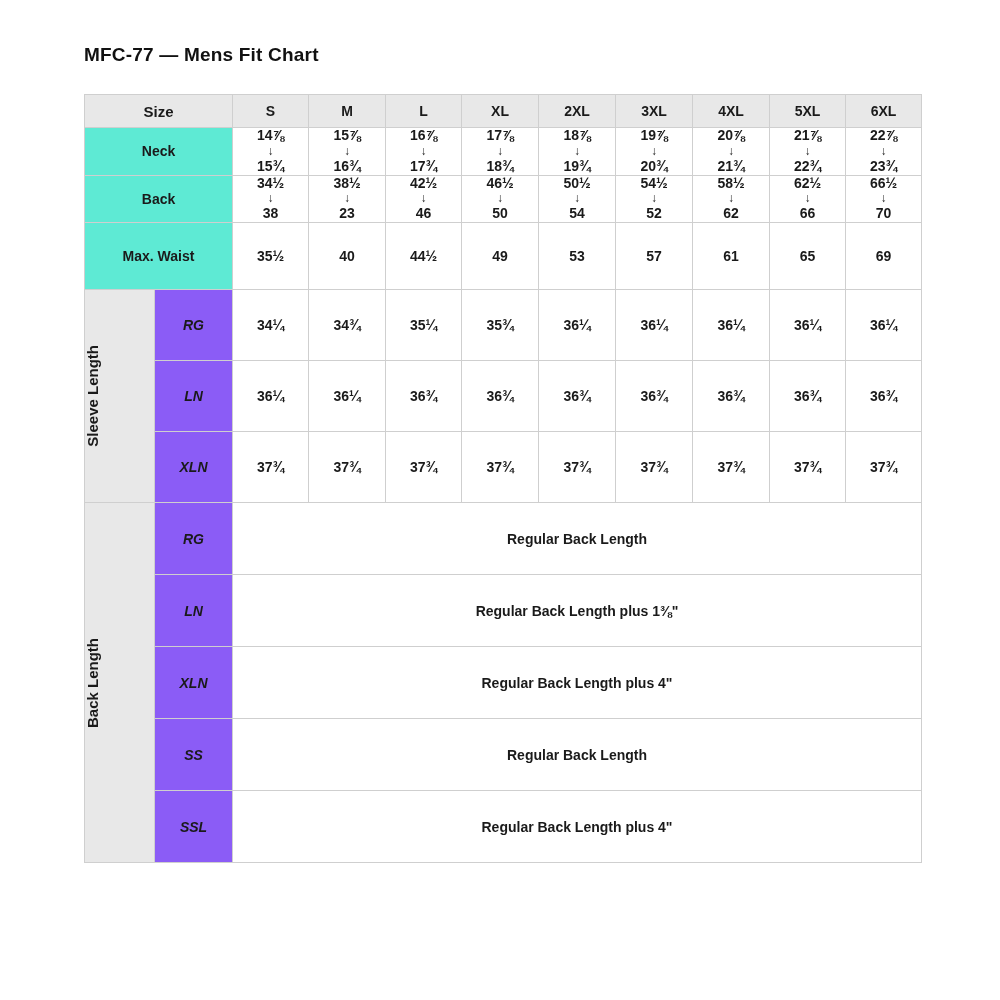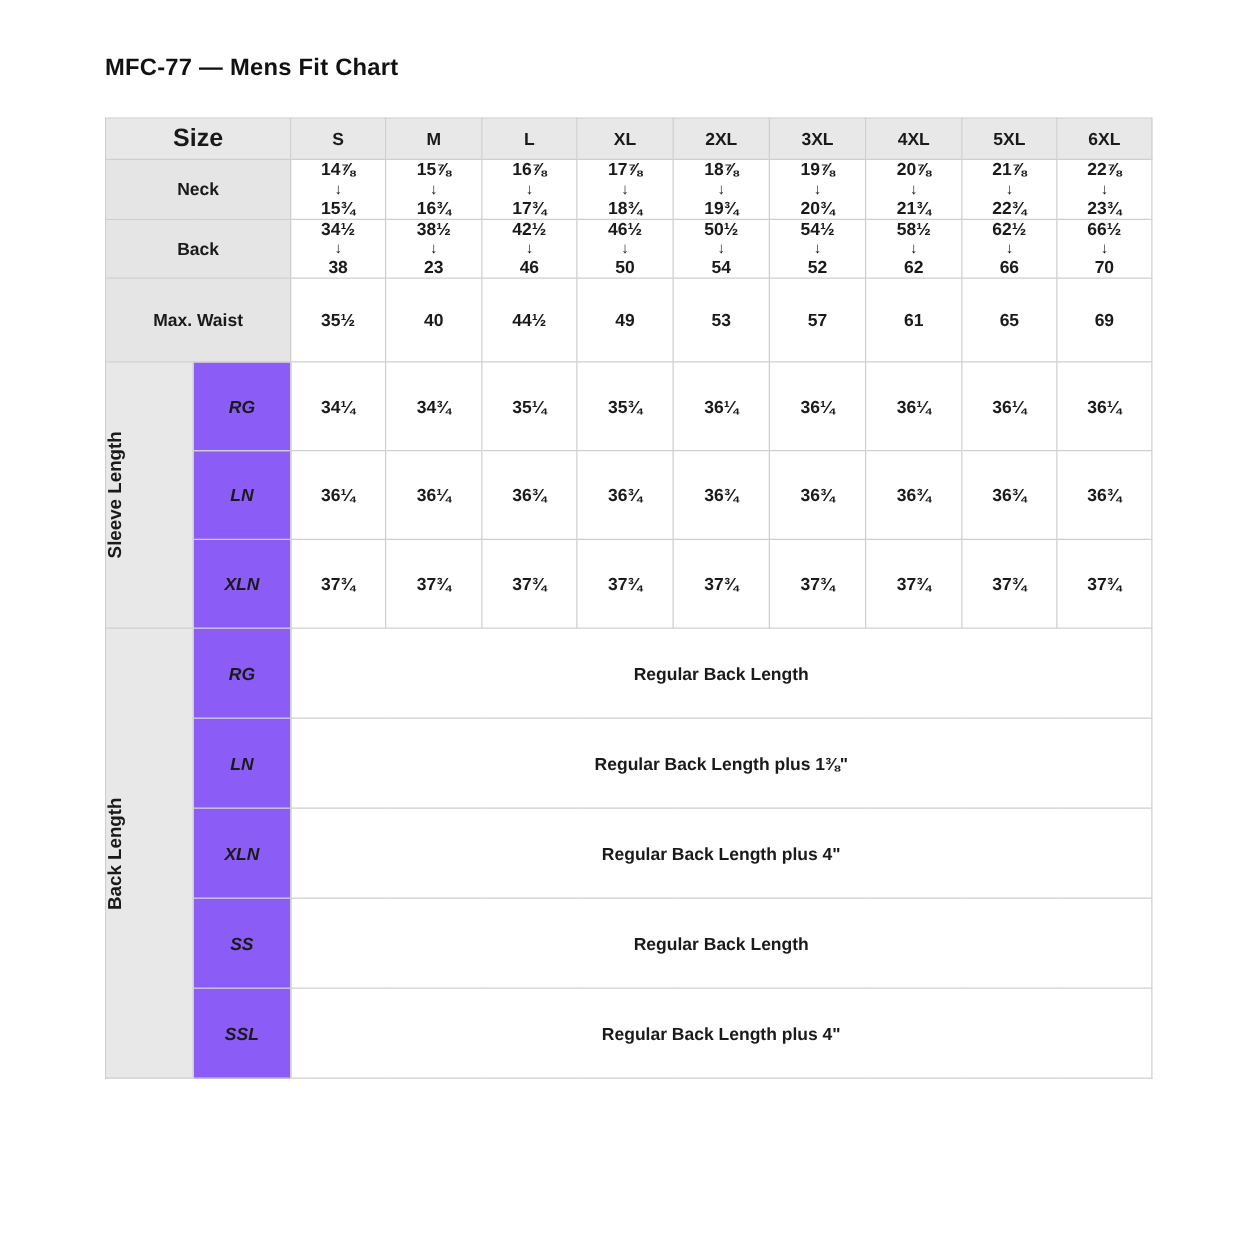--- a/index.html
+++ b/index.html
@@ -46,24 +46,24 @@
     font-weight: bold;
     color: #1a1a1a;
     padding: 0;
   }
   .hdr-row th {
     background: #e8e8e8;
     height: 32px;
     font-size: 15px;
   }
   .hdr-row th.size-label {
-    font-size: 20px;
+    font-size: 15px;
   }
   .rowlabel {
-    background: #e5e5e5;
+    background: #5eead4;
     font-size: 16px;
   }
   .sublabel {
     background: #8b5cf6;
     font-size: 14px;
     font-weight: bold;
     font-style: italic;
   }
   .vert {
     background: #e8e8e8;

